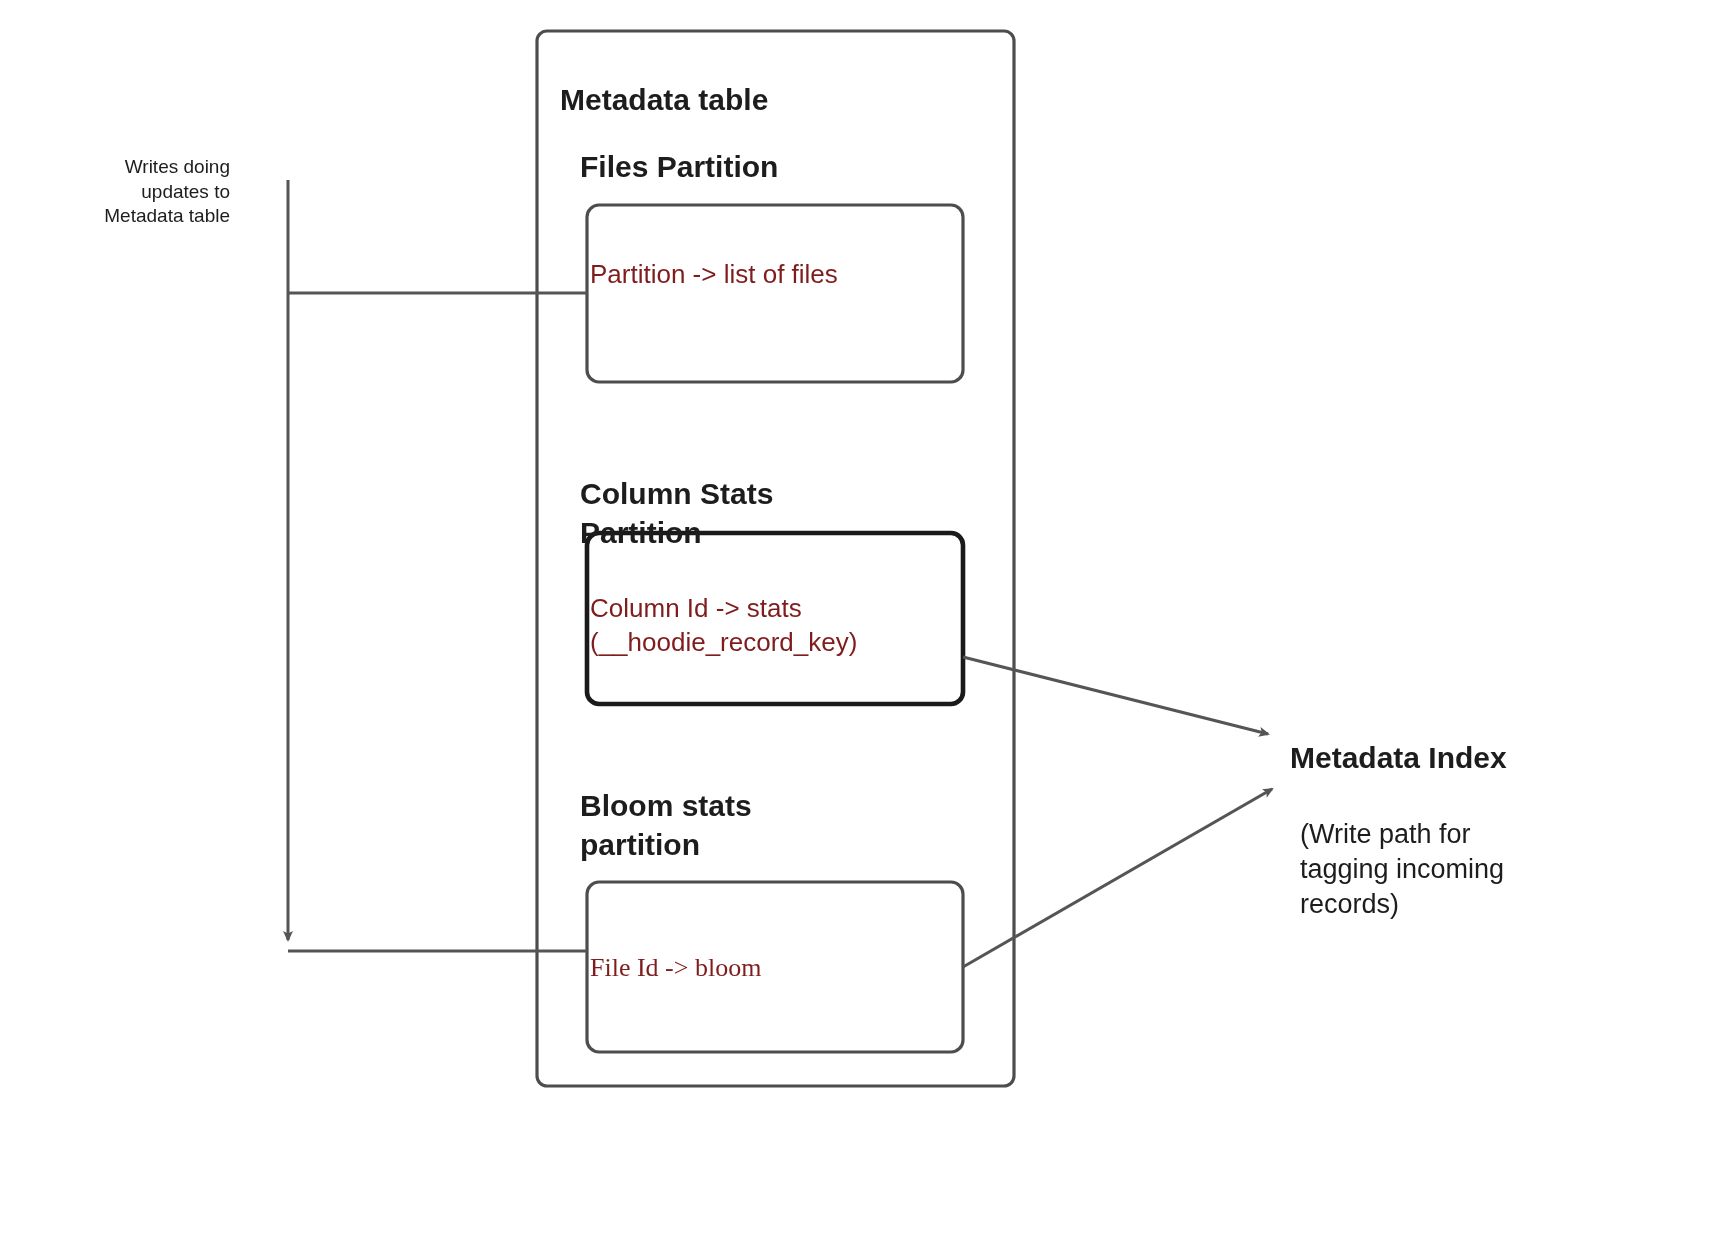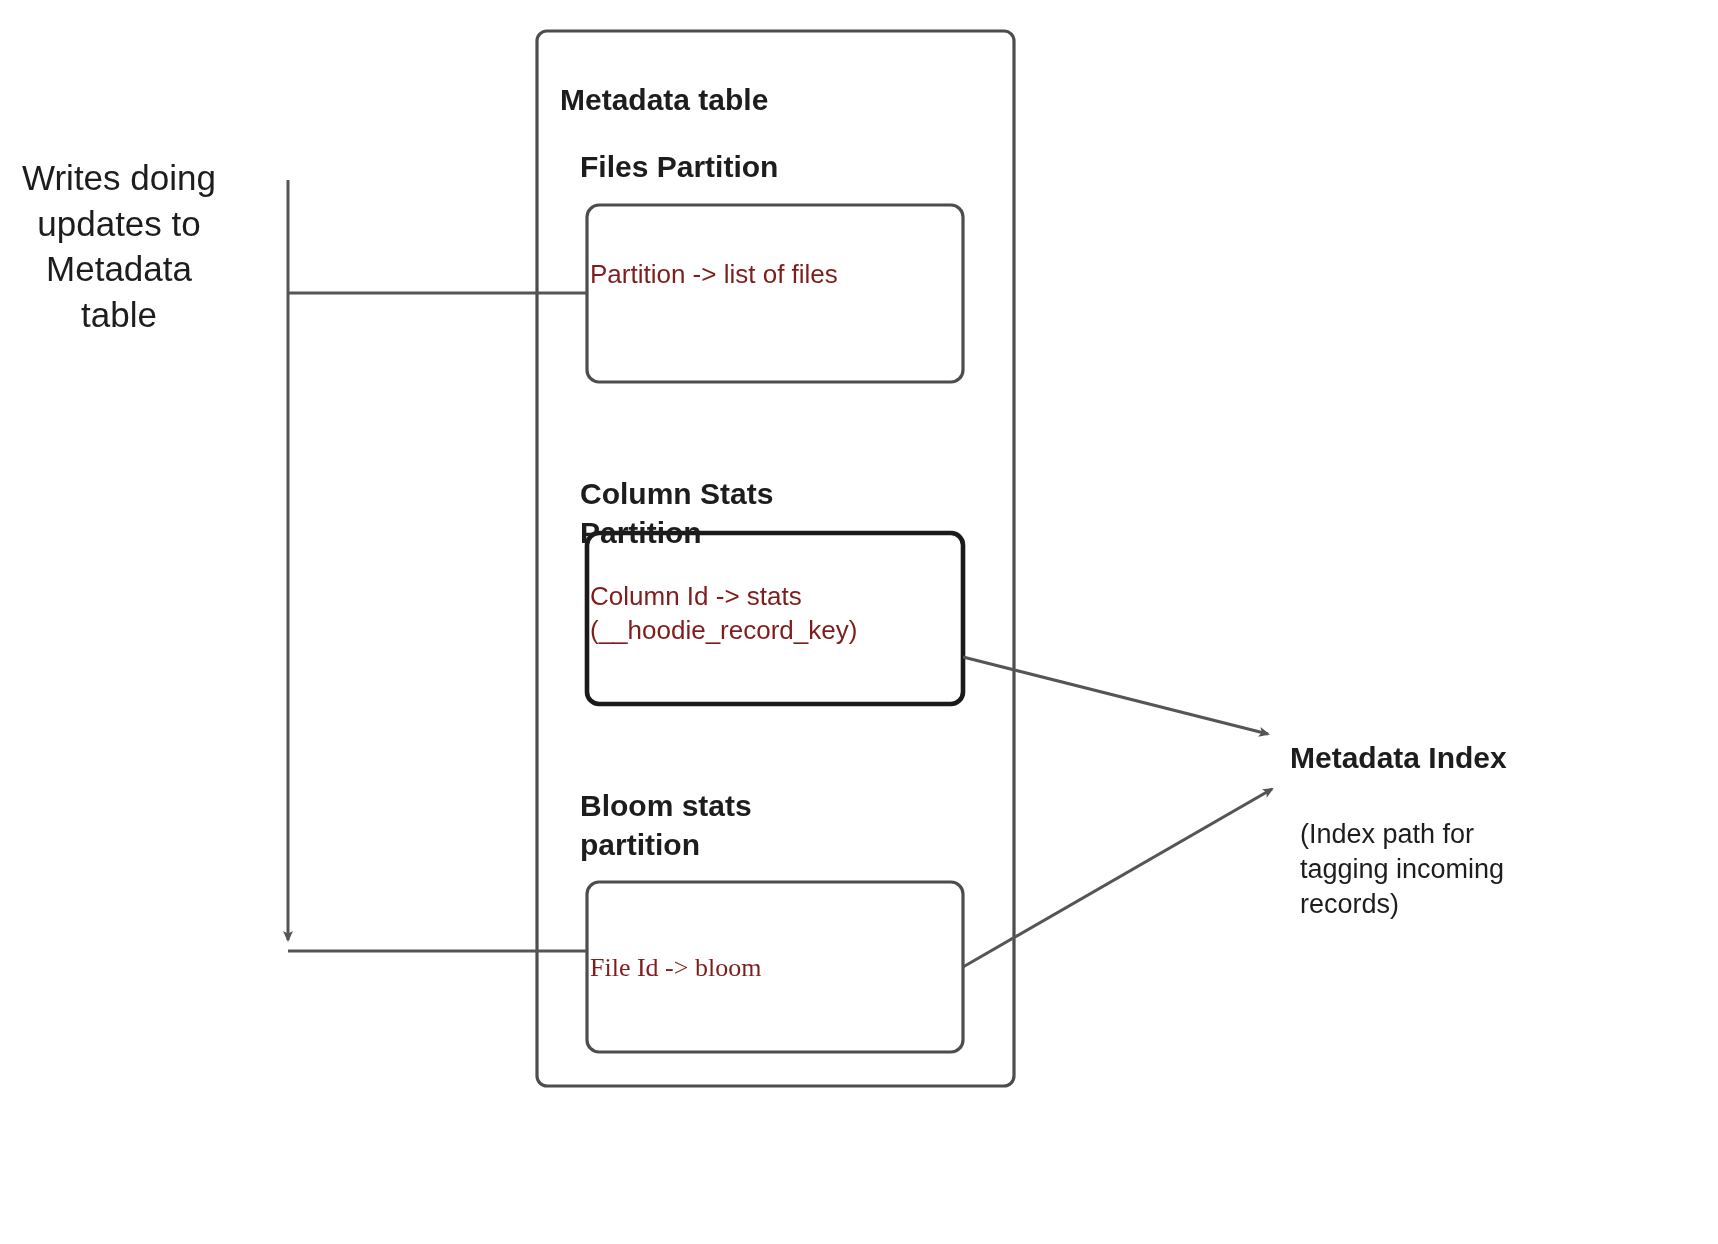--- a/index.html
+++ b/index.html
@@ -34,22 +34,22 @@
   }
   .bold {
     font-weight: bold;
   }
 
   
   #writes-label {
     left: 8px;
     top: 155px;
     width: 222px;
-    font-size: 35px;
-    text-align: center;
+    font-size: 19px;
+    text-align: right;
   }
 
   
   #metadata-table-title {
     left: 560px;
     top: 80px;
     width: 430px;
     font-size: 30px;
     text-align: left;
   }
@@ -80,21 +80,21 @@
     font-size: 26px;
     color: #7f1d1d;
   }
   #files-box-text {
     left: 590px;
     top: 258px;
     width: 370px;
   }
   #colstats-box-text {
     left: 590px;
-    top: 580px;
+    top: 592px;
     width: 304px;
   }
   #bloom-box-text {
     left: 590px;
     top: 951px;
     width: 370px;
     font-family: Liberation Serif, serif;
   }
 
   
@@ -154,17 +154,17 @@
   <div class="txt bold" id="column-stats-heading">Column Stats
 Partition</div>
   <div class="txt box-text" id="colstats-box-text">Column Id  -&gt; stats
 (__hoodie_record_key)</div>
 
   <div class="txt bold" id="bloom-filter-heading">Bloom stats
 partition</div>
   <div class="txt box-text" id="bloom-box-text">File Id -&gt; bloom</div>
 
   <div class="txt bold" id="metadata-index-title">Metadata Index</div>
-  <div class="txt" id="metadata-index-note">(Index path for
+  <div class="txt" id="metadata-index-note">(Write path for
 tagging incoming
 records)</div>
 
 </div>
 
 </body></html>

